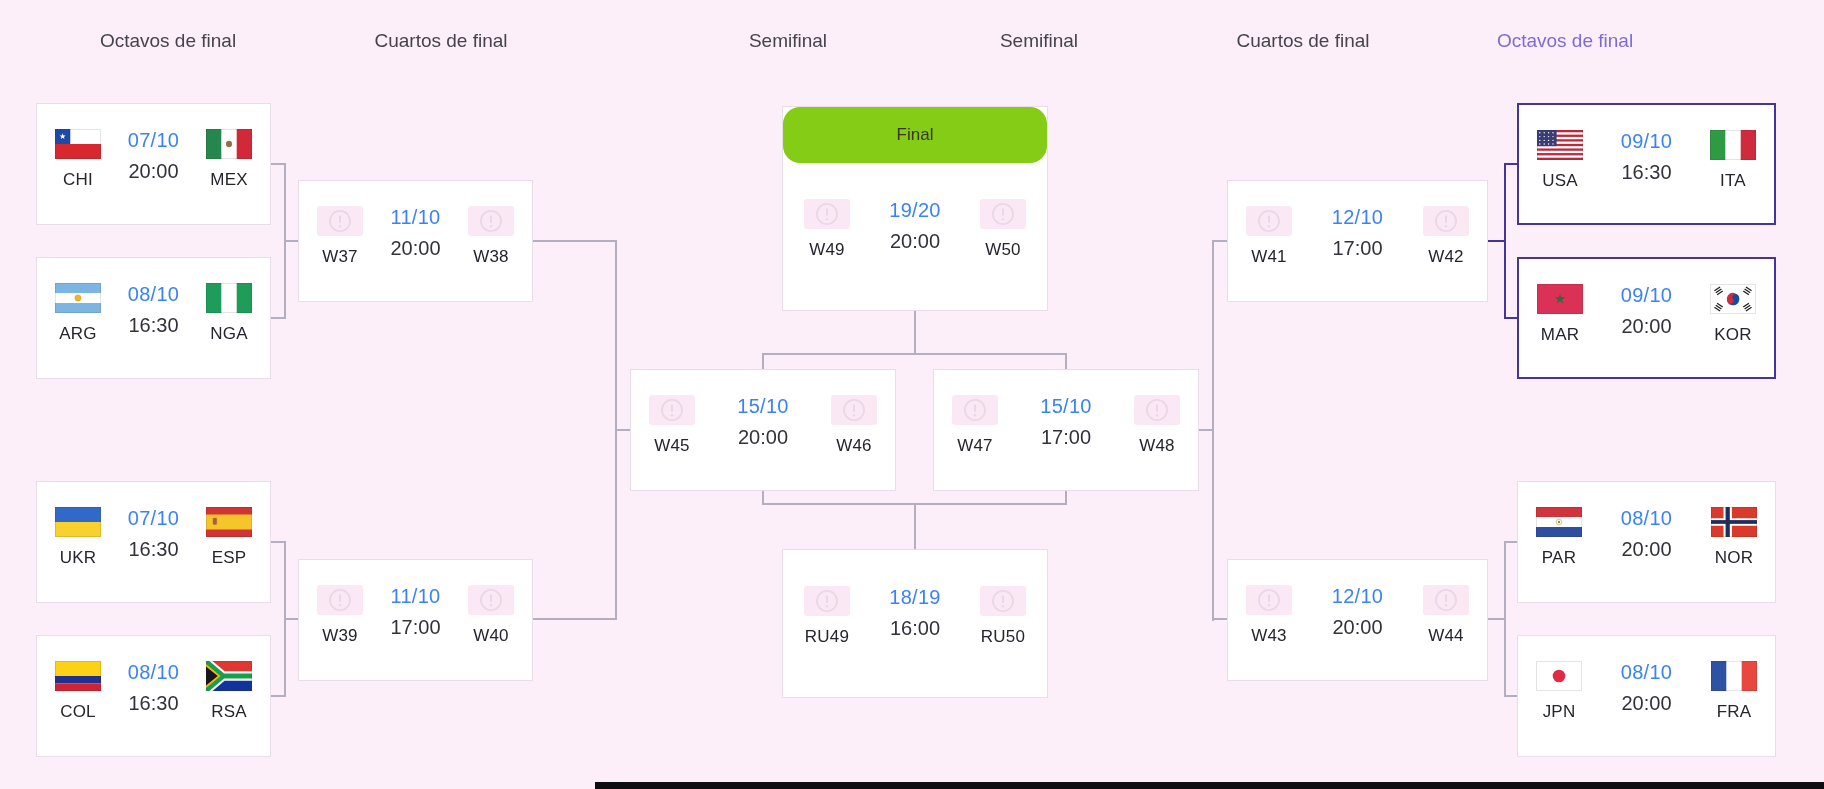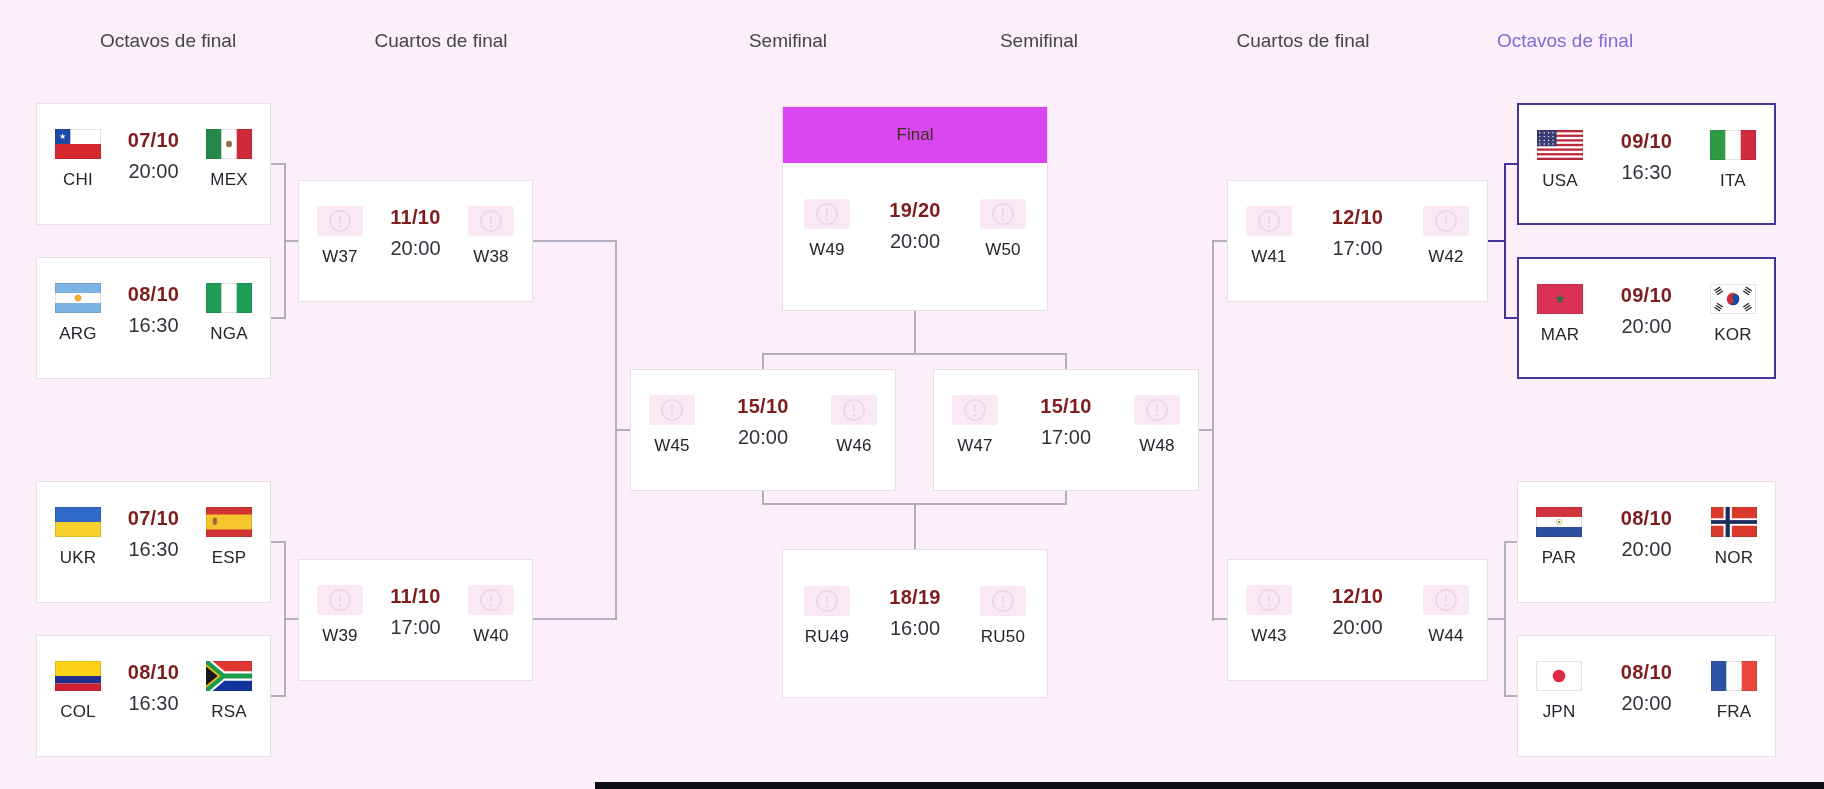--- a/index.html
+++ b/index.html
@@ -3,33 +3,33 @@
 <meta charset="utf-8">
 <style>
   html,body{margin:0;padding:0;background:#fceff9;font-family:"Liberation Sans",sans-serif;color:#26242c;}
   .stage{position:relative;width:1824px;height:789px;overflow:hidden;background:#fceff9;}
   .rh{position:absolute;top:30px;transform:translateX(-50%);font-size:19px;color:#45444e;white-space:nowrap;cursor:pointer;}
   .rh.active{color:#7b6cd8;}
   .card{position:absolute;background:#fff;border:1px solid #e8dee7;box-sizing:border-box;height:122px;}
   .card.hl{border:2px solid #45349e;}
   .card.big{height:auto;}
   .banner{height:56px;display:flex;align-items:center;justify-content:center;font-size:17px;}
-  .banner.gold{background:#d946ef;color:#3b341f;}
+  .banner.gold{background:#84cc16;color:#3b341f;border-radius:17px;}
   .banner.bronze{background:#c98036;color:#3f2d16;}
   .bigbody{height:147px;}
   .row{display:flex;justify-content:space-between;padding:25px 17px 0 17px;}
   .big .row{padding:36px 20px 0 20px;}
   .team{width:48px;display:flex;flex-direction:column;align-items:center;}
   .flag{position:relative;width:46px;height:30px;}
   .flag svg{display:block;width:46px;height:30px;}
   .flag::after{content:"";position:absolute;inset:0;box-shadow:inset 0 0 0 1px rgba(40,30,45,.12);}
   .tile{width:46px;height:30px;background:#fae9f5;border-radius:3px;color:#ecd6e8;display:flex;align-items:center;justify-content:center;}
   .code{margin-top:11px;font-size:17px;letter-spacing:.2px;color:#26242c;}
   .when{text-align:center;}
-  .date{display:block;font-size:20px;font-weight:700;letter-spacing:.3px;color:#7f1d1d;}
+  .date{display:block;font-size:20px;font-weight:400;letter-spacing:.3px;color:#3b82f6;}
   .time{display:block;margin-top:8px;font-size:20px;color:#33313c;}
   .ln{position:absolute;background:#b3afc1;}
   .ln.purple{background:#45349e;}
   .bottombar{position:absolute;left:595px;right:0;bottom:0;height:7px;background:#0d0d12;}
 </style>
 </head>
 <body>
 
 <div class="stage">
 

